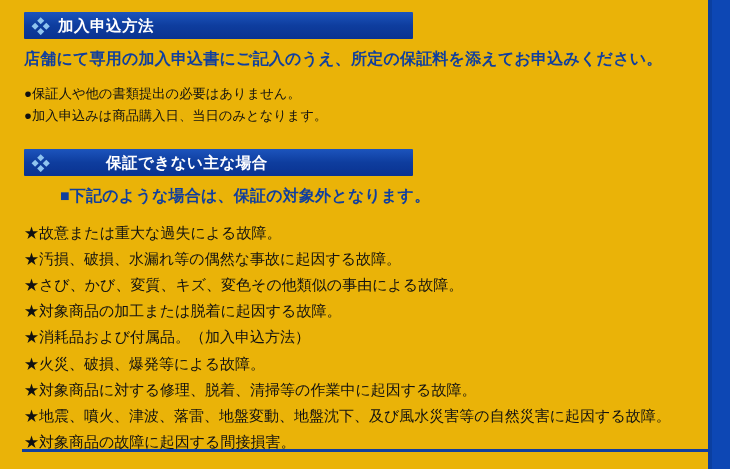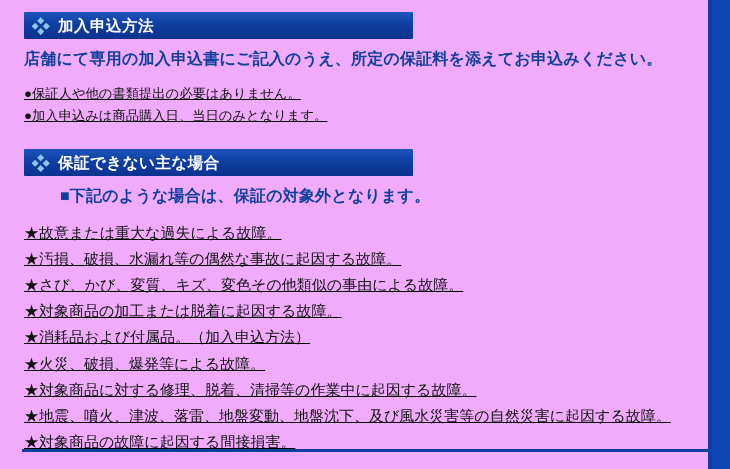--- a/index.html
+++ b/index.html
@@ -10,21 +10,21 @@
     width: 730px;
     height: 469px;
     background: #ffffff;
     font-family: "Liberation Sans", sans-serif;
     overflow: hidden;
     position: relative;
   }
   .page {
     position: absolute;
     inset: 0;
-    background: #f0abfc;
+    background: #eab308;
   }
   
   .right-bar {
     position: absolute;
     top: 0;
     right: 0;
     width: 22px;
     height: 469px;
     background: #0b3fa0;
   }
@@ -57,20 +57,21 @@
     height: 27px;
     margin-bottom: 9px;
     background: linear-gradient(to bottom, #1c54bd 0%, #0e3d9e 50%, #0a3290 100%);
     border-radius: 1px;
     display: flex;
     align-items: center;
     overflow: hidden;
   }
   .section-head.s2 {
     width: 389px;
+    gap: 48px;
   }
   .section-head.s1 {
     width: 389px;
   }
   .head-mark {
     width: 34px;
     display: flex;
     align-items: center;
     justify-content: center;
     flex: 0 0 auto;
@@ -97,21 +98,20 @@
     margin-left: 36px;
   }
   .bullet-line {
     color: #111111;
     font-size: 13.3px;
     line-height: 1.68;
     white-space: nowrap;
   }
   .list-block {
     margin-top: 12px;
-    text-decoration: underline;
   }
   .star-line {
     color: #111111;
     font-size: 15px;
     line-height: 1.74;
     white-space: nowrap;
   }
   .gap-1 { height: 22px; }
 </style>
 </head>

